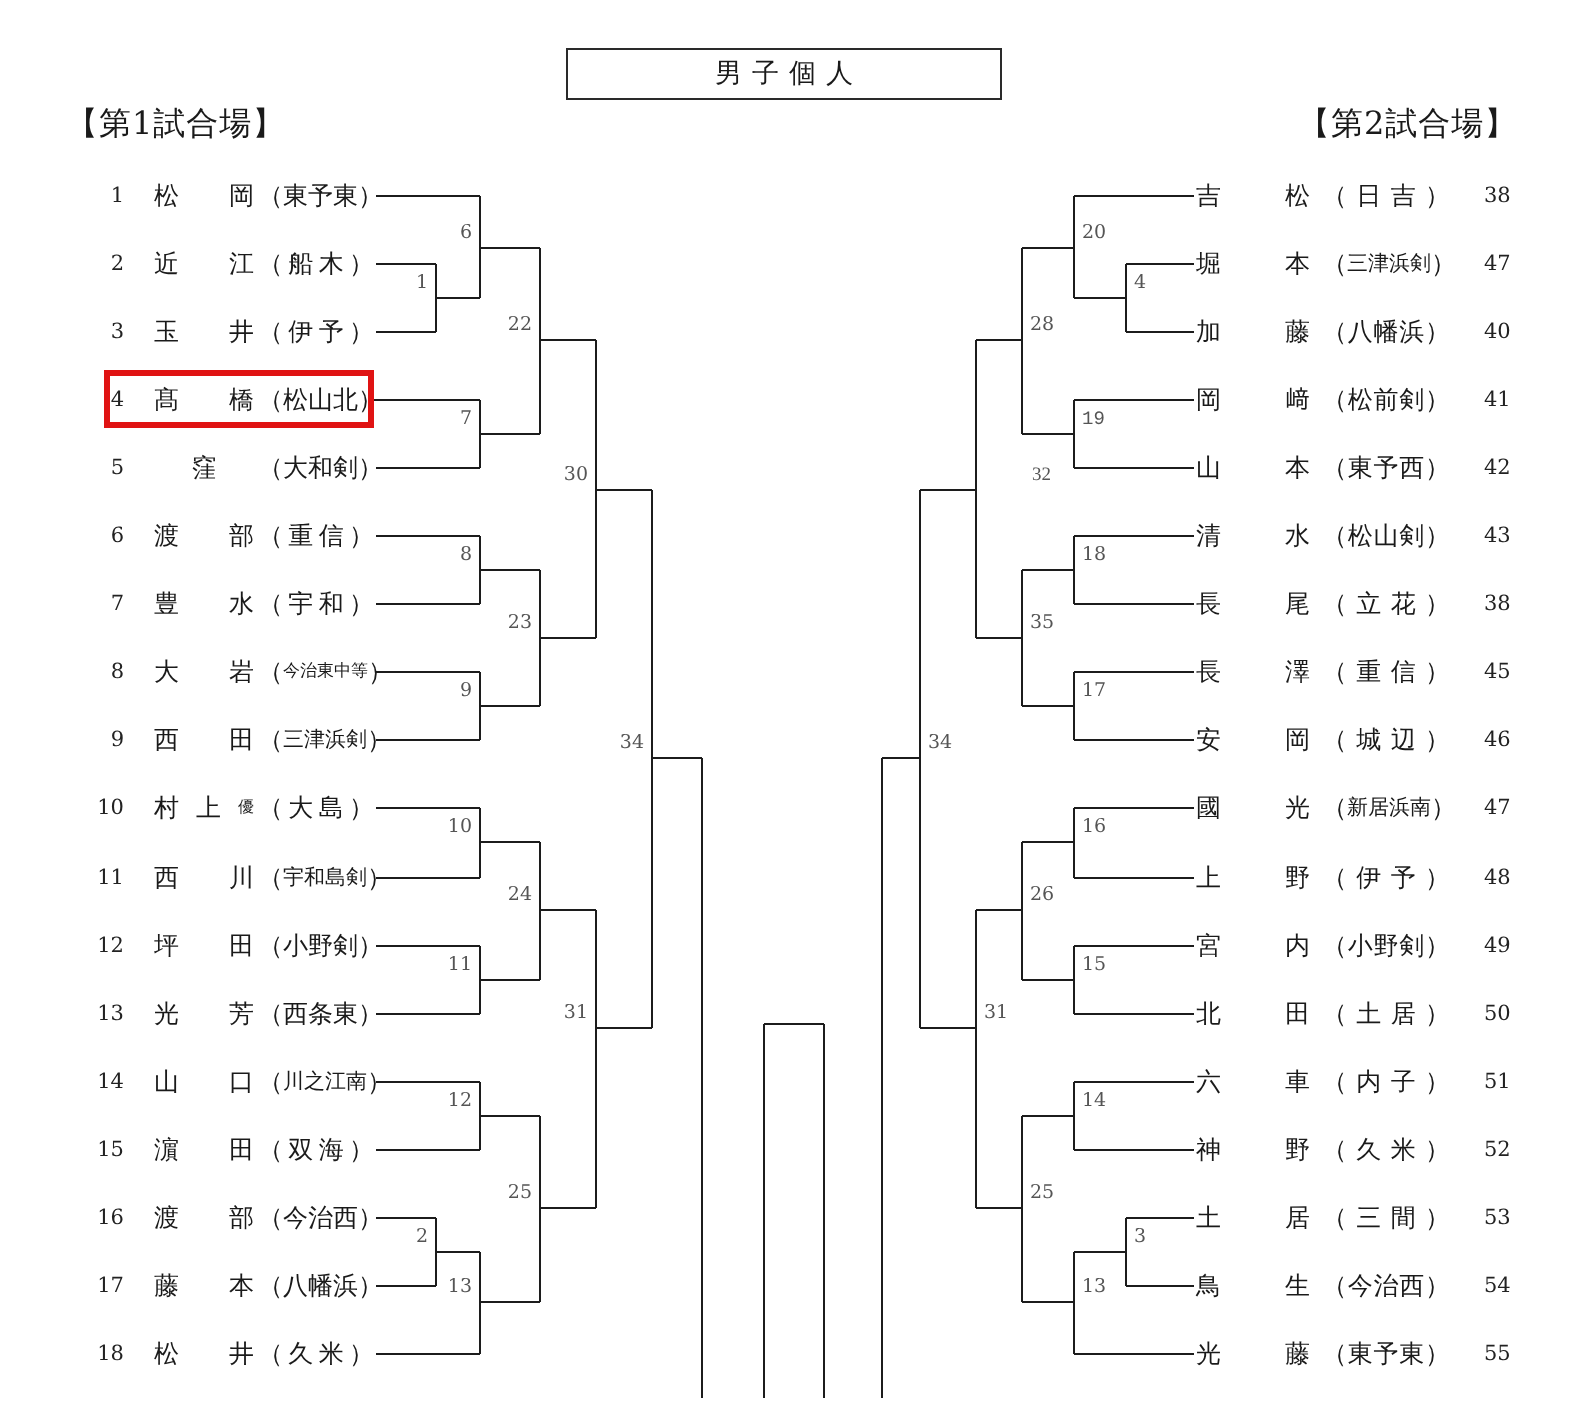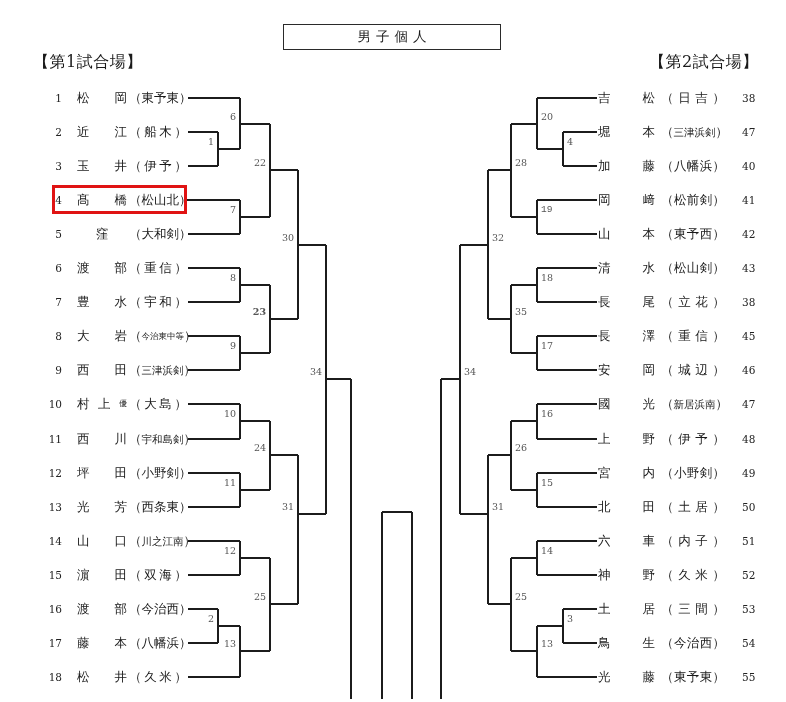--- a/index.html
+++ b/index.html
@@ -661,39 +661,39 @@
         <span class="no">55</span>
       </div>
     </div>
   <div id="mnums">
       <span class="mnum ml" style="top: 137px; left: 214px;">1</span>
       <span class="mnum ml" style="top: 112px; left: 236px;">6</span>
       <span class="mnum ml" style="top: 205px; left: 236px;">7</span>
       <span class="mnum ml" style="top: 158px; left: 266px;">22</span>
       <span class="mnum ml" style="top: 273px; left: 236px;">8</span>
       <span class="mnum ml" style="top: 341px; left: 236px;">9</span>
-      <span class="mnum ml" style="top: 307px; left: 266px; font-weight: bold;">23</span>
+      <span class="mnum ml" style="top: 307px; left: 266px;">23</span>
       <span class="mnum ml" style="top: 233px; left: 294px;">30</span>
       <span class="mnum ml" style="top: 409px; left: 236px;">10</span>
       <span class="mnum ml" style="top: 478px; left: 236px;">11</span>
       <span class="mnum ml" style="top: 443px; left: 266px;">24</span>
       <span class="mnum ml" style="top: 546px; left: 236px;">12</span>
       <span class="mnum ml" style="top: 614px; left: 214px;">2</span>
       <span class="mnum ml" style="top: 639px; left: 236px;">13</span>
       <span class="mnum ml" style="top: 592px; left: 266px;">25</span>
       <span class="mnum ml" style="top: 502px; left: 294px;">31</span>
       <span class="mnum ml" style="top: 367px; left: 322px;">34</span>
       <span class="mnum" style="top: 112px; left: 541px;">20</span>
       <span class="mnum" style="top: 137px; left: 567px;">4</span>
       <span class="mnum" style="top: 205px; left: 541px; font-family: Liberation Mono, monospace;">19</span>
       <span class="mnum" style="top: 158px; left: 515px;">28</span>
       <span class="mnum" style="top: 273px; left: 541px;">18</span>
       <span class="mnum" style="top: 341px; left: 541px;">17</span>
       <span class="mnum" style="top: 307px; left: 515px;">35</span>
-      <span class="mnum" style="top: 233px; left: 492px;">32</span>
+      <span class="mnum" style="top: 233px; left: 516px; font-family: Liberation Serif, serif;">32</span>
       <span class="mnum" style="top: 409px; left: 541px;">16</span>
       <span class="mnum" style="top: 478px; left: 541px;">15</span>
       <span class="mnum" style="top: 443px; left: 515px;">26</span>
       <span class="mnum" style="top: 546px; left: 541px;">14</span>
       <span class="mnum" style="top: 614px; left: 567px;">3</span>
       <span class="mnum" style="top: 639px; left: 541px;">13</span>
       <span class="mnum" style="top: 592px; left: 515px;">25</span>
       <span class="mnum" style="top: 502px; left: 492px;">31</span>
       <span class="mnum" style="top: 367px; left: 464px;">34</span>
     </div>

